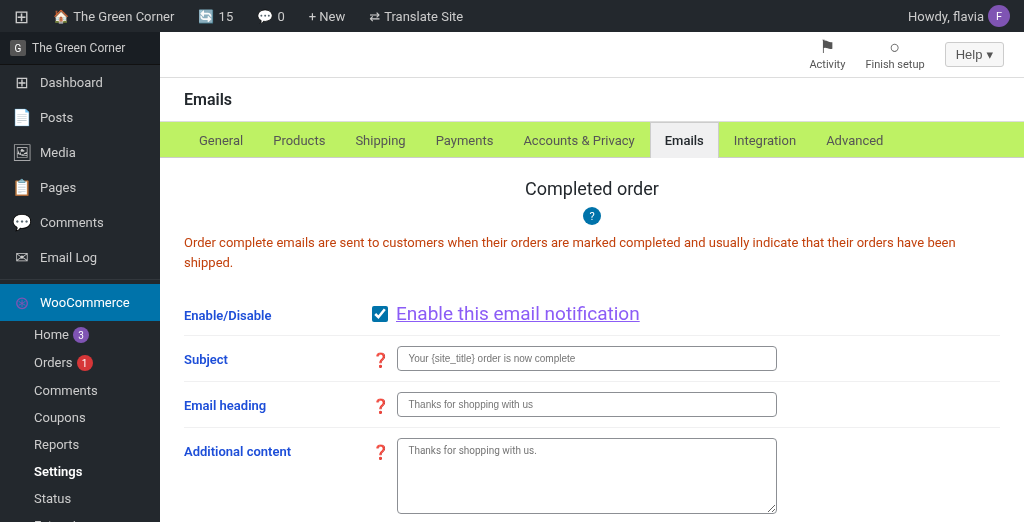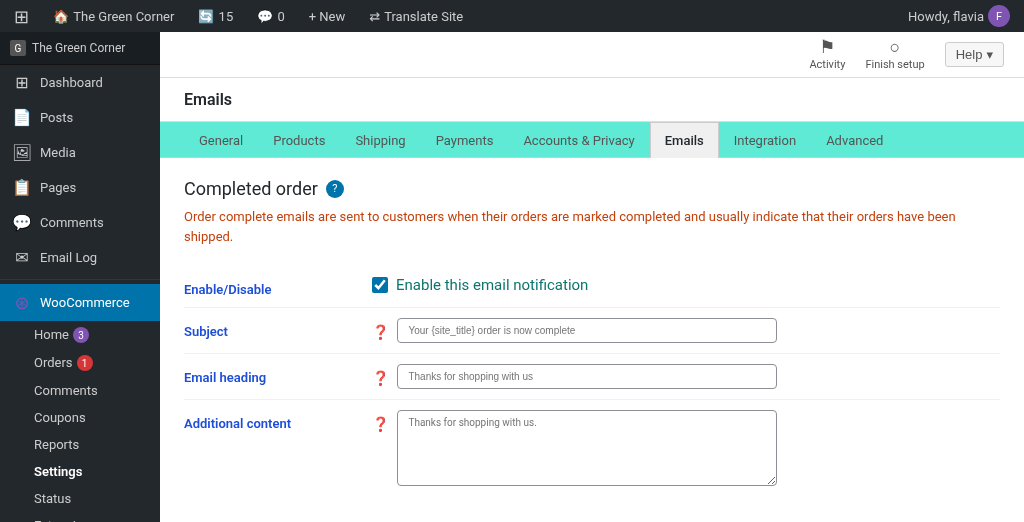--- a/index.html
+++ b/index.html
@@ -112,21 +112,21 @@
       background: #fff;
       padding: 12px 24px;
       border-bottom: 1px solid #ddd;
       font-size: 16px;
       font-weight: 600;
       color: #23282d;
     }
 
     
     .settings-tabs {
-      background: #5eead4;
+      background: #bef264;
       border-bottom: 1px solid #ccc;
       display: flex;
       padding: 0 24px;
       gap: 0;
       flex-wrap: nowrap;
     }
     .settings-tab {
       padding: 10px 14px;
       border: 1px solid transparent;
       border-bottom: none;
@@ -152,20 +152,21 @@
       padding: 20px 24px 30px;
     }
     .section-title {
       font-size: 18px;
       font-weight: 400;
       color: #23282d;
       margin-bottom: 8px;
       display: flex;
       align-items: center;
       gap: 8px;
+      flex-direction: column;
     }
     .info-icon {
       background: #0073aa;
       color: #fff;
       border-radius: 50%;
       width: 18px;
       height: 18px;
       font-size: 11px;
       display: inline-flex;
       align-items: center;
@@ -222,21 +223,21 @@
     .checkbox-row {
       display: flex;
       align-items: center;
       gap: 8px;
     }
     .checkbox-row input[type="checkbox"] {
       width: 16px;
       height: 16px;
       accent-color: #0073aa;
     }
-    .checkbox-label { font-size: 15px; color: #0f766e; }
+    .checkbox-label { font-size: 19px; color: #8b5cf6; text-decoration: underline; }
 
     .field-divider { border: none; border-top: 1px solid #f0f0f1; margin: 0; }
 
     
     ::-webkit-scrollbar { width: 8px; }
     ::-webkit-scrollbar-track { background: #f1f1f1; }
     ::-webkit-scrollbar-thumb { background: #c1c1c1; border-radius: 4px; }
   </style>
 </head>
 <body>

